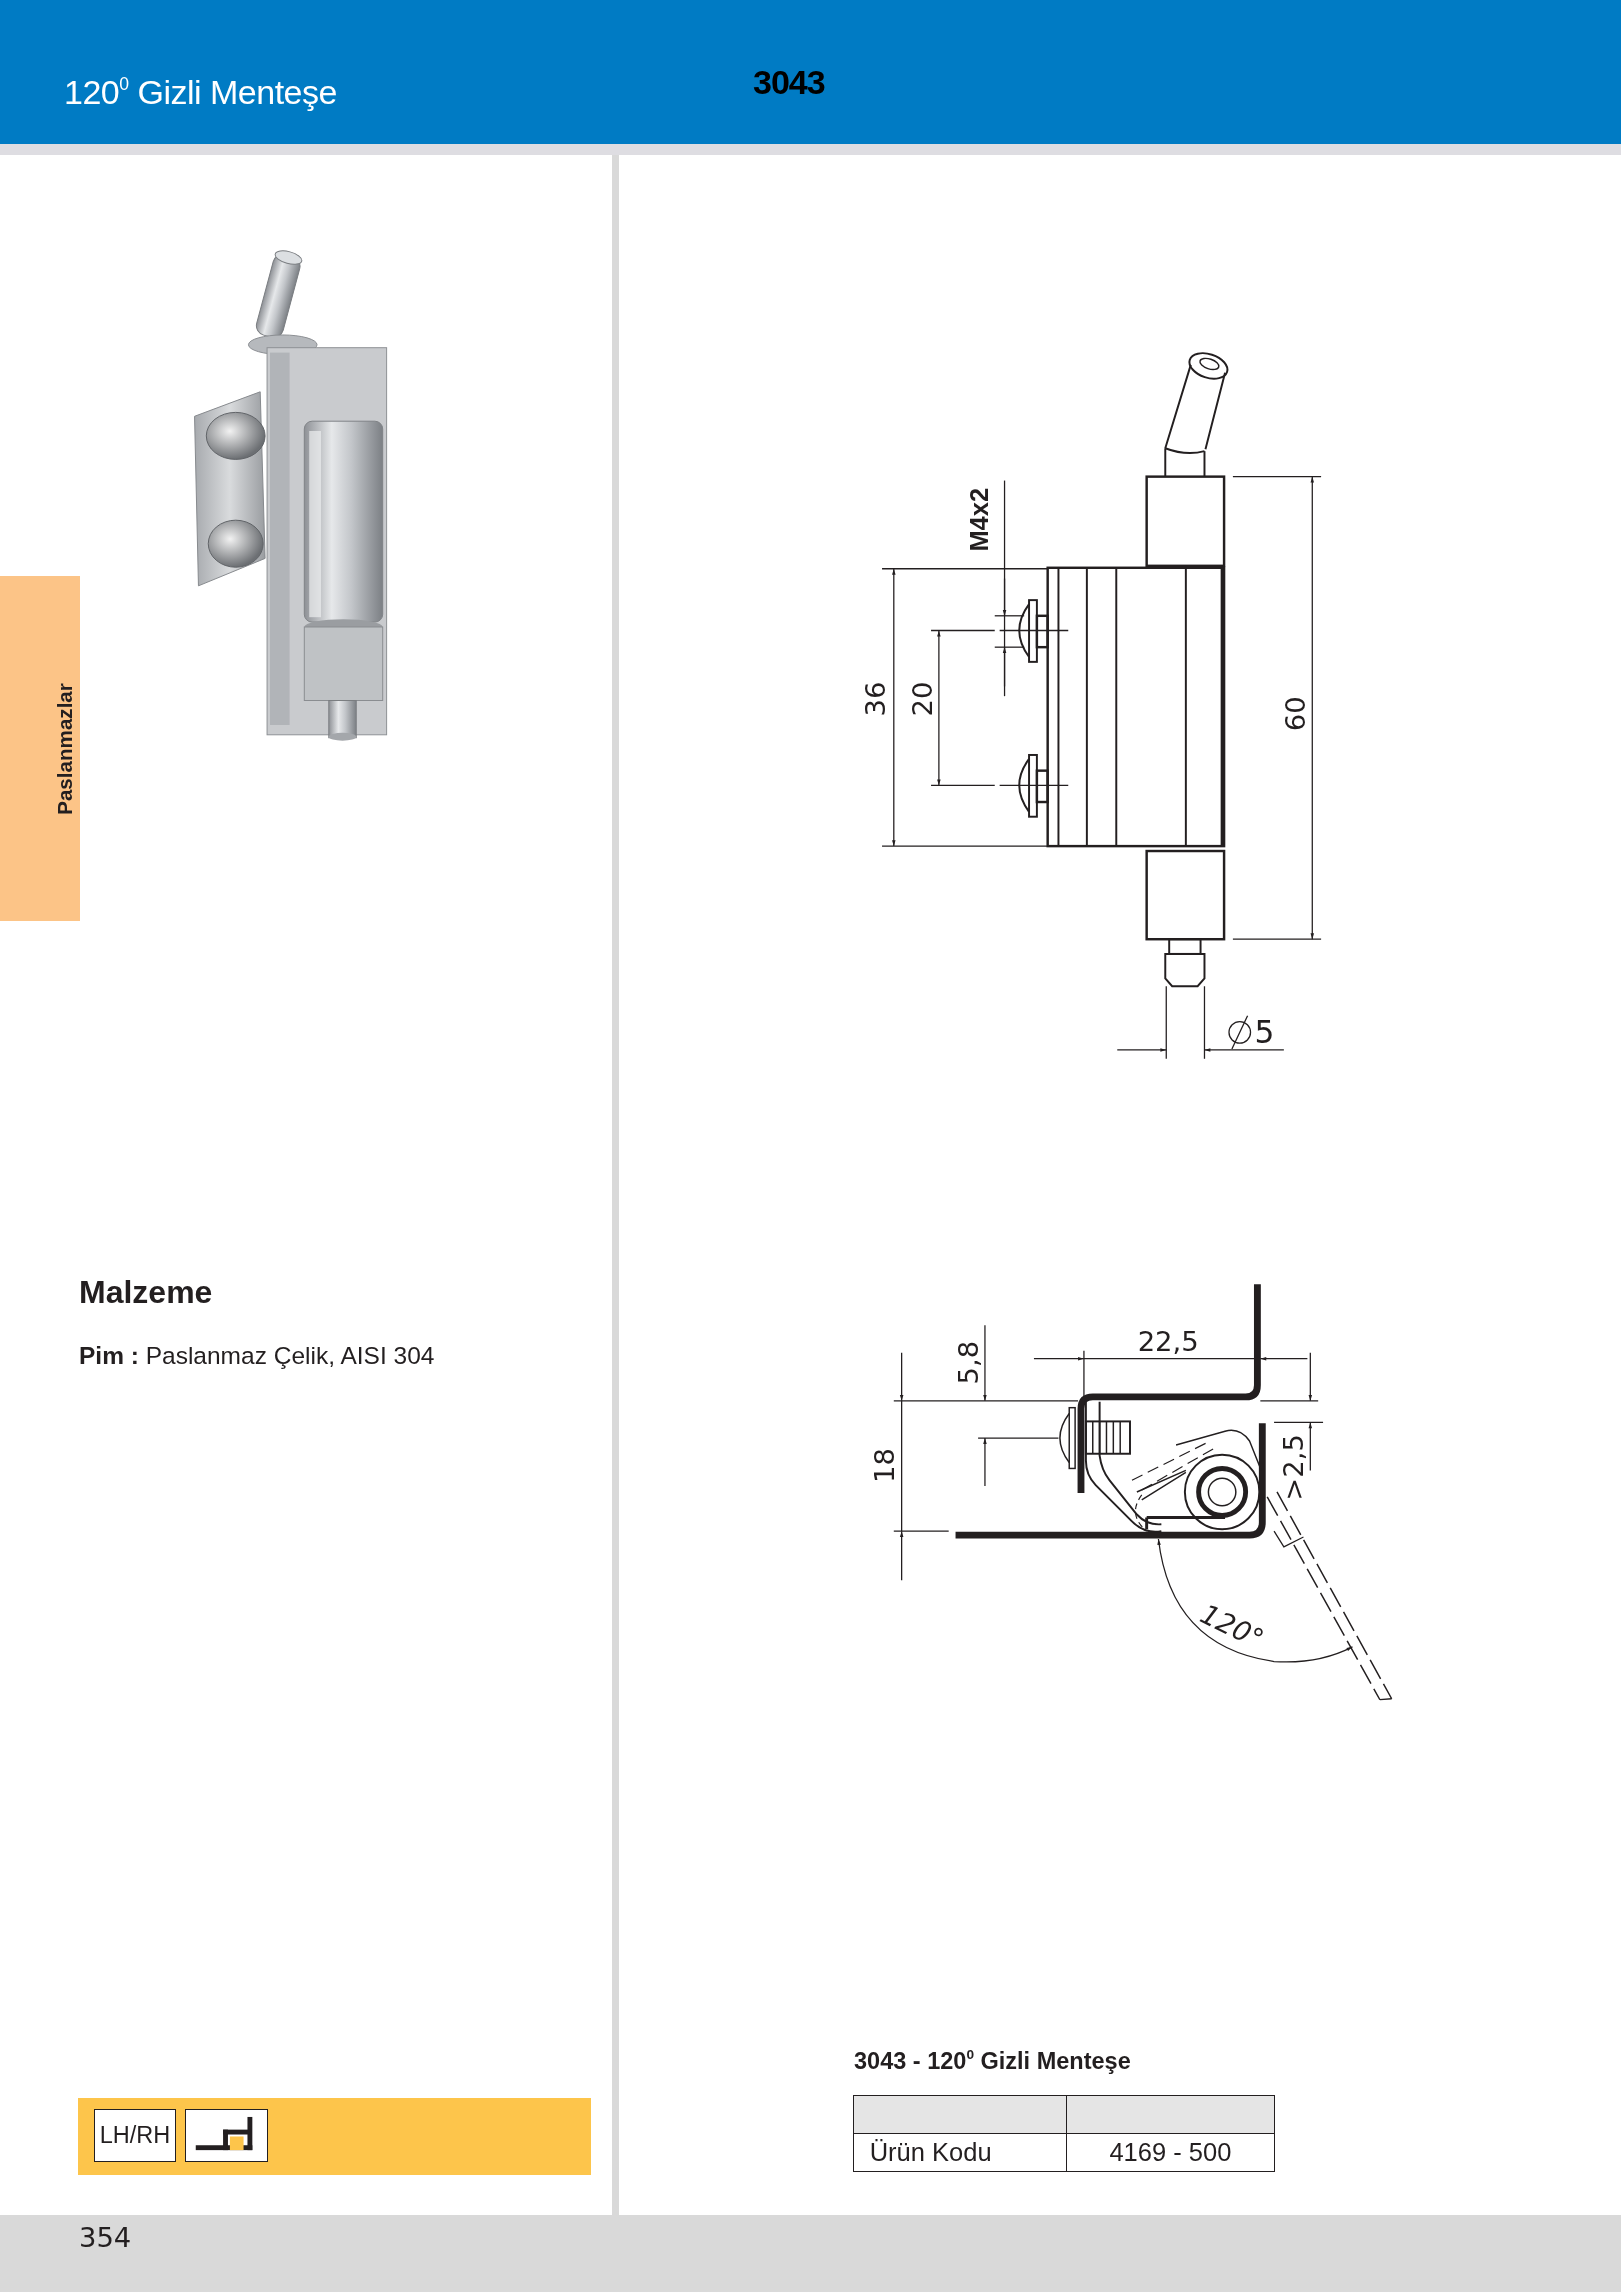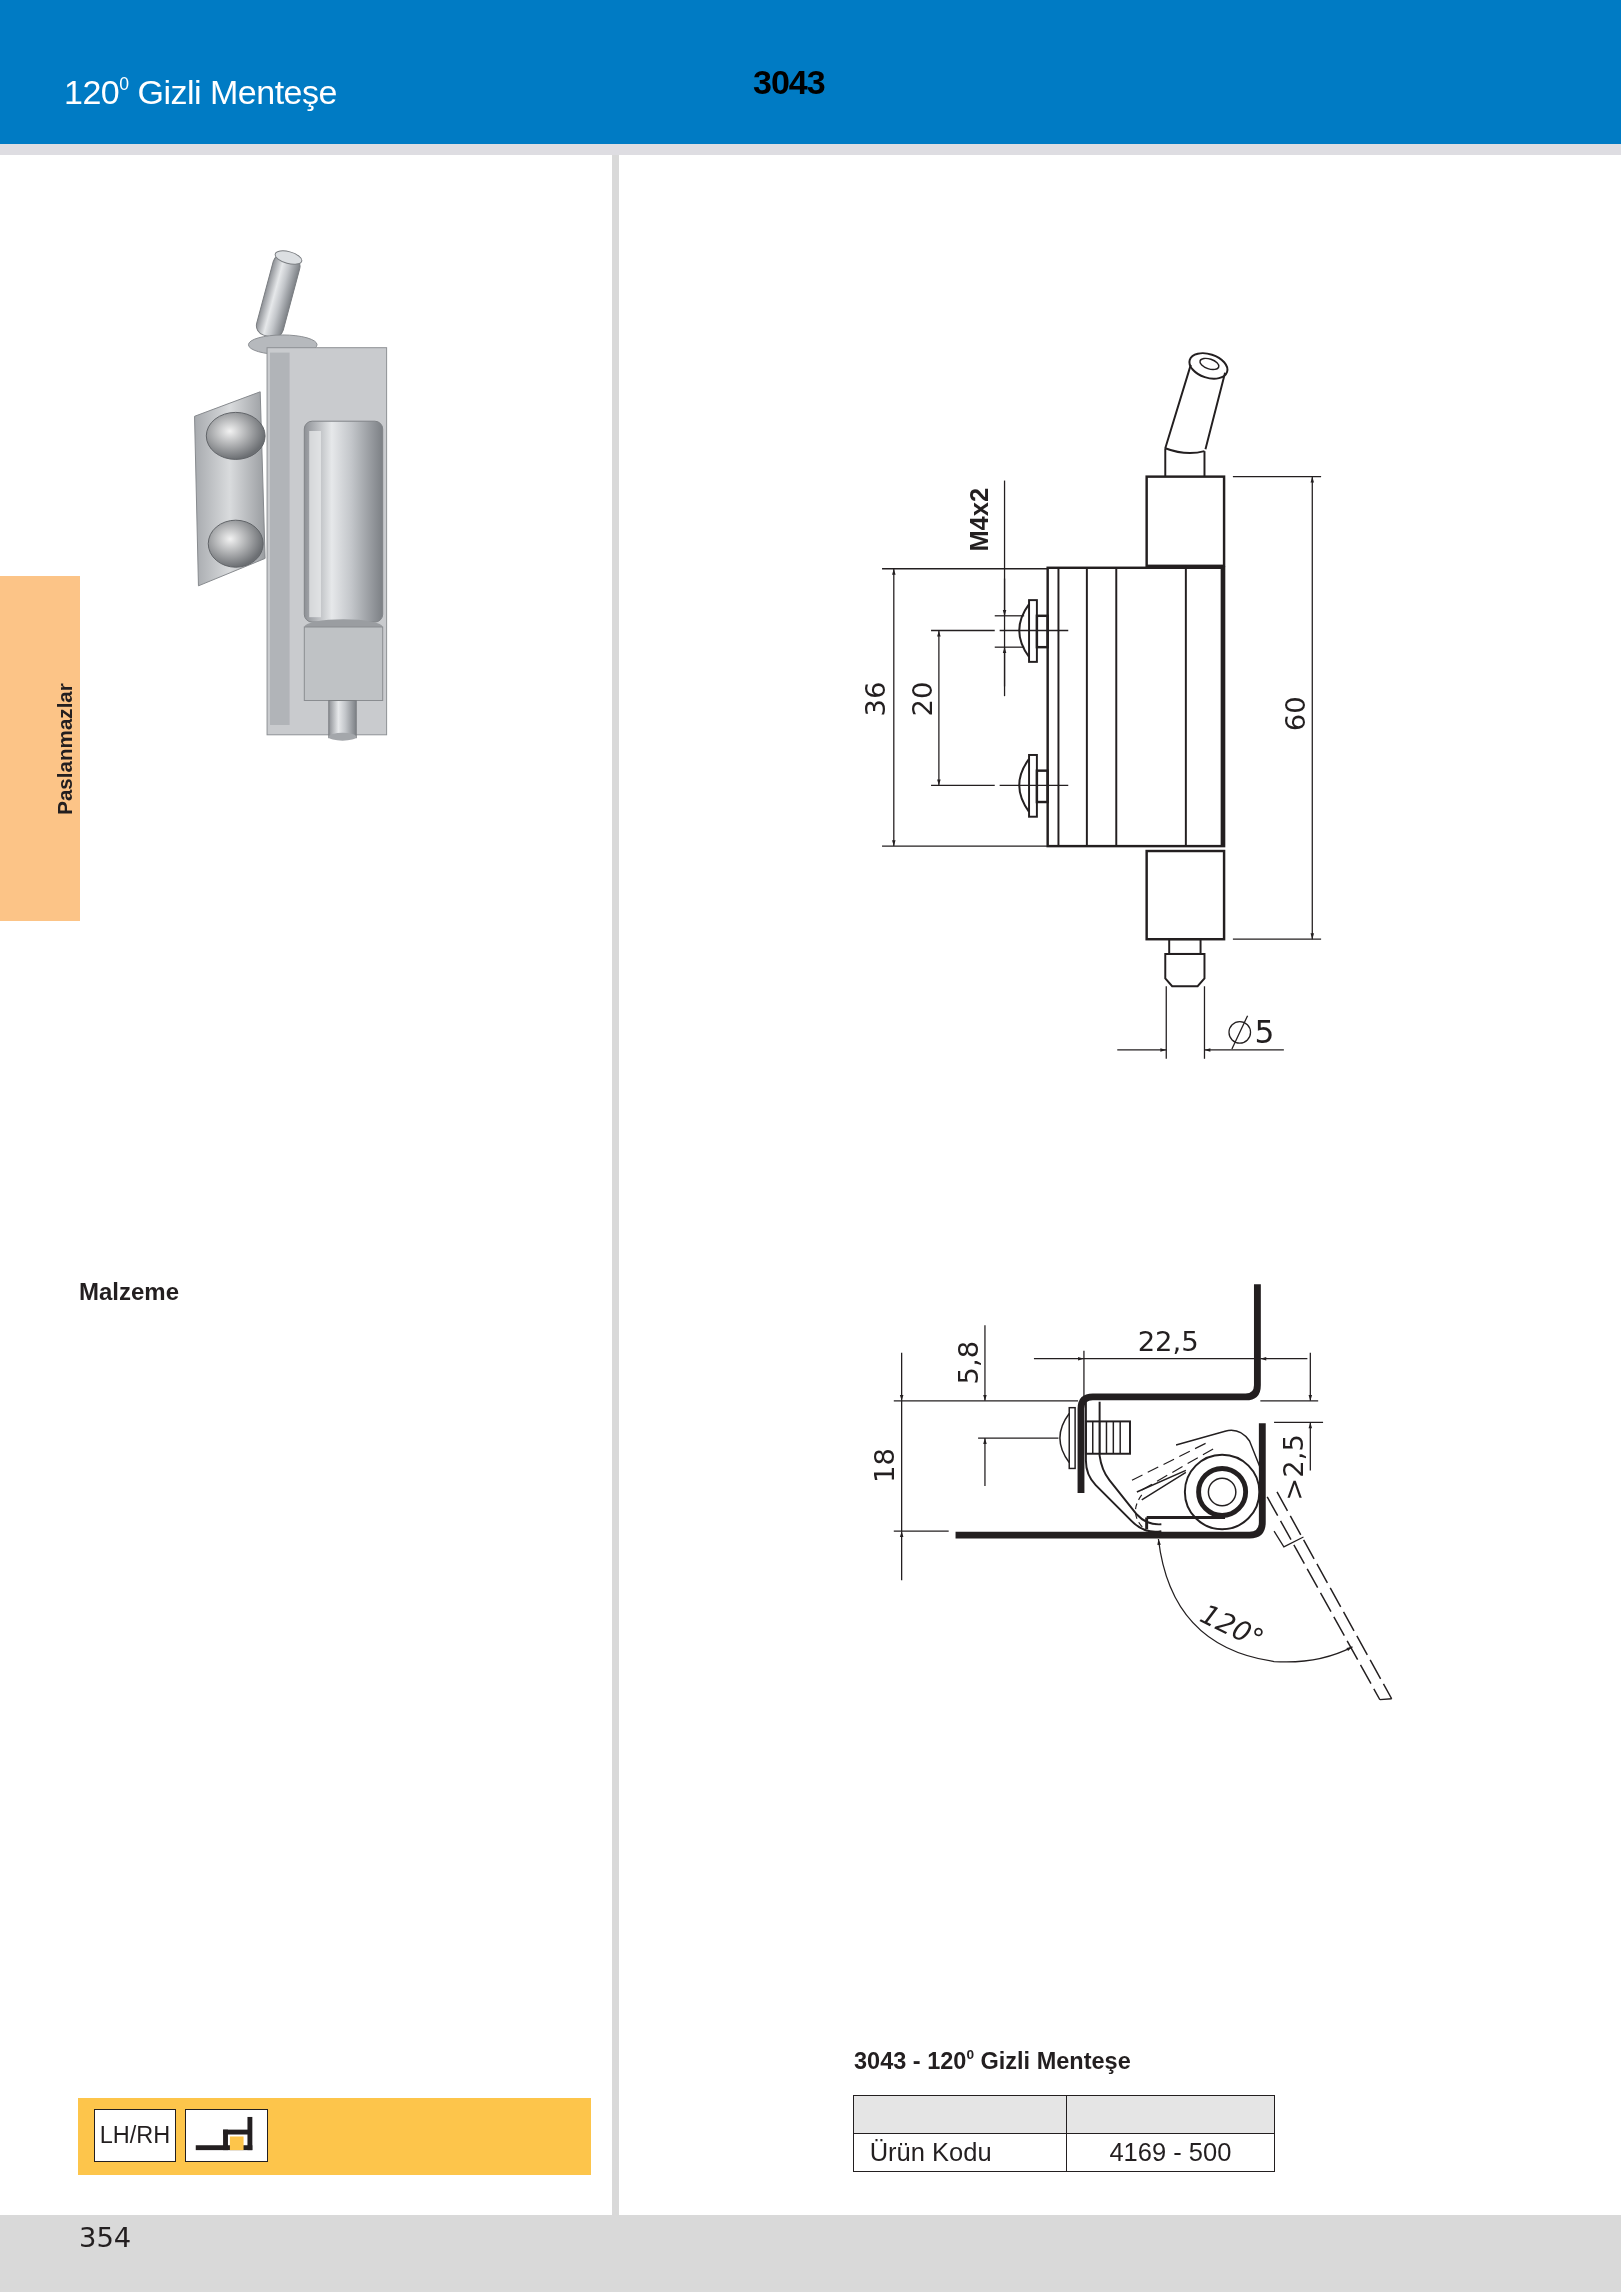--- a/index.html
+++ b/index.html
@@ -39,21 +39,21 @@
       position: absolute; left: 0; top: 576px; width: 80px; height: 345px;
       background: #fcc487;
     }
     .side-tab-label {
       position: absolute; left: 65px; top: 749px;
       transform: translate(-50%, -50%) rotate(-90deg);
       font-weight: bold; font-size: 20.6px; color: #231f20; white-space: nowrap;
     }
     .photo { position: absolute; left: 167px; top: 235px; width: 255px; height: 588px; }
     .material { position: absolute; left: 79px; top: 1276px; width: 529px; font-size: 24.5px; line-height: 32px; }
-    .material .heading { font-weight: bold; font-size: 24px; margin-bottom: 32px; }
+    .material .heading { font-weight: bold; font-size: 32px; margin-bottom: 32px; }
     .material b { font-weight: bold; }
     .yellow-bar {
       position: absolute; left: 78px; top: 2098px; width: 513px; height: 77px;
       background: #fdc54b;
     }
     .box-lhrh {
       position: absolute; left: 94px; top: 2109px; width: 82px; height: 53px;
       background: #fff; border: 1.5px solid #231f20; box-sizing: border-box;
       font-size: 23.5px; display: flex; align-items: center; justify-content: center;
     }
@@ -133,20 +133,23 @@
 
   <ellipse cx="70" cy="205" rx="30" ry="24" fill="url(#screw)" stroke="#5f6266"></ellipse>
   <ellipse cx="70" cy="315" rx="28" ry="24" fill="url(#screw)" stroke="#5f6266"></ellipse>
 
   <rect x="165" y="475" width="28" height="38" fill="url(#metal)" stroke="#7a7d81"></rect>
   <ellipse cx="179" cy="512" rx="14" ry="4" fill="#a4a7ab"></ellipse>
 </svg>
 
 <div class="material">
   <div class="heading">Malzeme</div>
+  <div>
+    <b>Pim :</b><span> Paslanmaz Çelik, AISI 304</span>
+  </div>
 </div>
 
 <div class="yellow-bar"></div>
 <div class="box-lhrh">
   <span>LH/RH</span>
 </div>
 <div class="box-icon">
   <svg width="80" height="50" viewBox="0 0 82 51">
     <rect x="10" y="36" width="58" height="5" fill="#231f20"></rect>
     <rect x="63" y="7" width="5" height="34" fill="#231f20"></rect>

